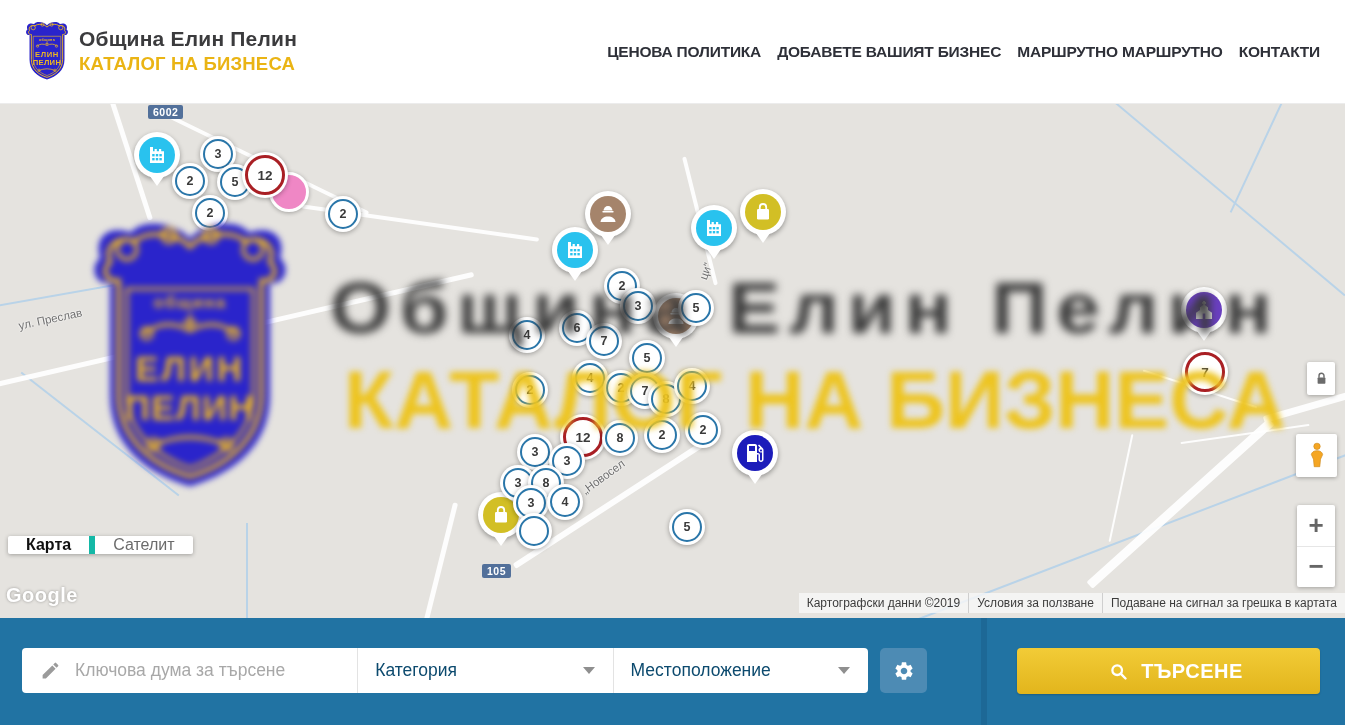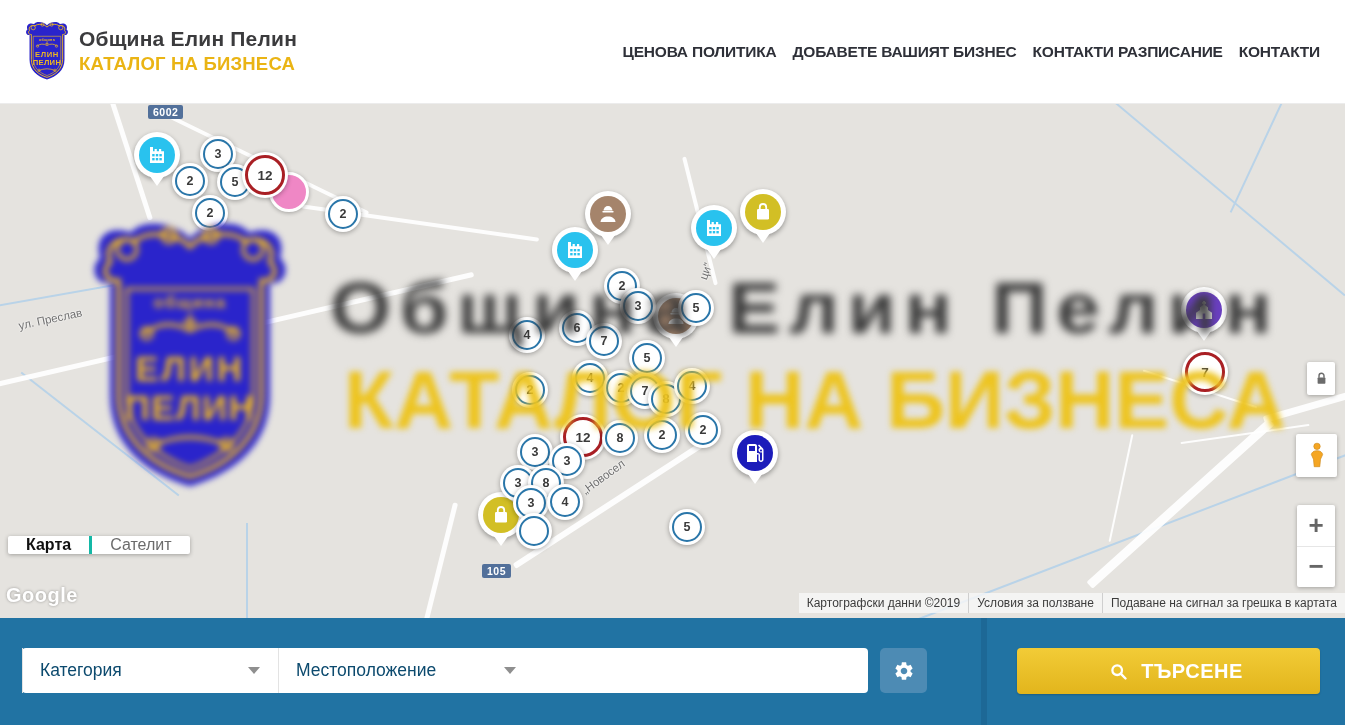--- a/index.html
+++ b/index.html
@@ -51,21 +51,21 @@
   .wm-title{left:330px;top:164px;font-size:72px;font-weight:bold;color:#3a3a3a;
             letter-spacing:8px;filter:blur(4px);transform:scaleX(1.09);transform-origin:left top;white-space:nowrap;}
   .wm-sub{left:344px;top:250px;font-size:82px;font-weight:bold;color:#edc41f;
           letter-spacing:0;filter:blur(3px);white-space:nowrap;}
 
   
   .maptype{position:absolute;left:8px;top:433px;z-index:9;display:flex;background:#fff;border-radius:2px;
            box-shadow:0 1px 4px rgba(0,0,0,.3);}
   .maptype div{padding:0 18px;font-size:16px;cursor:pointer;}
   .maptype .active{font-weight:bold;color:#111;}
-  .maptype .inactive{color:#6b6b6b;border-left:3px solid #14b8a6;}
+  .maptype .inactive{color:#6b6b6b;border-left:6px solid #14b8a6;}
   .google-logo{position:absolute;left:6px;top:481px;z-index:9;color:#fff;font-size:20px;font-weight:bold;
                letter-spacing:.5px;text-shadow:0 0 3px rgba(0,0,0,.35);cursor:pointer;}
   .attrib{position:absolute;right:0;top:490px;height:20px;z-index:9;display:flex;align-items:center;
           background:rgba(248,248,248,.8);font-size:12px;color:#3c3c3c;}
   .attrib span{padding:0 8px;border-left:1px solid #cfcfcf;line-height:20px;white-space:nowrap;}
   .attrib span:first-child{border-left:none;}
   .ctl{position:absolute;background:#fff;border-radius:2px;box-shadow:0 1px 4px rgba(0,0,0,.3);z-index:9;
        display:flex;align-items:center;justify-content:center;cursor:pointer;}
   .ctl-lock{left:1307px;top:259px;width:28px;height:33px;}
   .ctl-lock svg{width:17px;height:17px;}
@@ -128,21 +128,21 @@
 <circle cx="101" cy="163" r="4" fill="none" stroke="#edb722" stroke-width="2"></circle>
 </svg></div>
       <div class="brand-text">
         <div class="brand-title">Община Елин Пелин</div>
         <div class="brand-sub">КАТАЛОГ НА БИЗНЕСА</div>
       </div>
     </div>
     <div class="nav">
       <a>ЦЕНОВА ПОЛИТИКА</a>
       <a>ДОБАВЕТЕ ВАШИЯТ БИЗНЕС</a>
-      <a>КОНТАКТИ РАЗПИСАНИЕ</a>
+      <a>МАРШРУТНО МАРШРУТНО</a>
       <a>КОНТАКТИ</a>
     </div>
   </div>
 
   <div class="map" id="map">
       <div class="bluel" style="left: 1255px; top: -5px; width: 2px; height: 120px; transform: rotate(25deg);"></div>
       <div class="bluel" style="left: 246px; top: 420px; width: 2px; height: 95px; transform: rotate(0deg);"></div>
       <div class="bluel" style="left: 1080px; top: 95px; width: 300px; height: 2px; transform: rotate(40deg);"></div>
       <div class="bluel" style="left: 880px; top: 430px; width: 520px; height: 2px; transform: rotate(-21deg);"></div>
       <div class="bluel" style="left: 0px; top: 330px; width: 200px; height: 2px; transform: rotate(38deg);"></div>
@@ -425,20 +425,26 @@
         <span>5</span>
       </div>
       <div class="cluster red" style="left: 1182px; top: 246px; width: 46px; height: 46px;">
         <span>7</span>
       </div>
     </div>
 
   <div class="bar">
     <div class="bar-divider"></div>
     <div class="field">
+      <div class="fsec keyword">
+        <svg class="pencil" viewBox="0 0 24 24">
+          <path fill="#9b9b9b" d="M3 17.25V21h3.75L17.81 9.94l-3.75-3.75L3 17.25zM20.71 7.04c.39-.39.39-1.02 0-1.41l-2.34-2.34a.996.996 0 0 0-1.41 0l-1.83 1.83 3.75 3.75 1.83-1.83z"></path>
+        </svg>
+        <input type="text" placeholder="Ключова дума за търсене" style="">
+      </div>
       <div class="fsec cat">
         <div class="ph">Категория</div>
         <div class="caret"></div>
       </div>
       <div class="fsec loc">
         <div class="ph">Местоположение</div>
         <div class="caret"></div>
       </div>
     </div>
     <button class="gear-btn">

